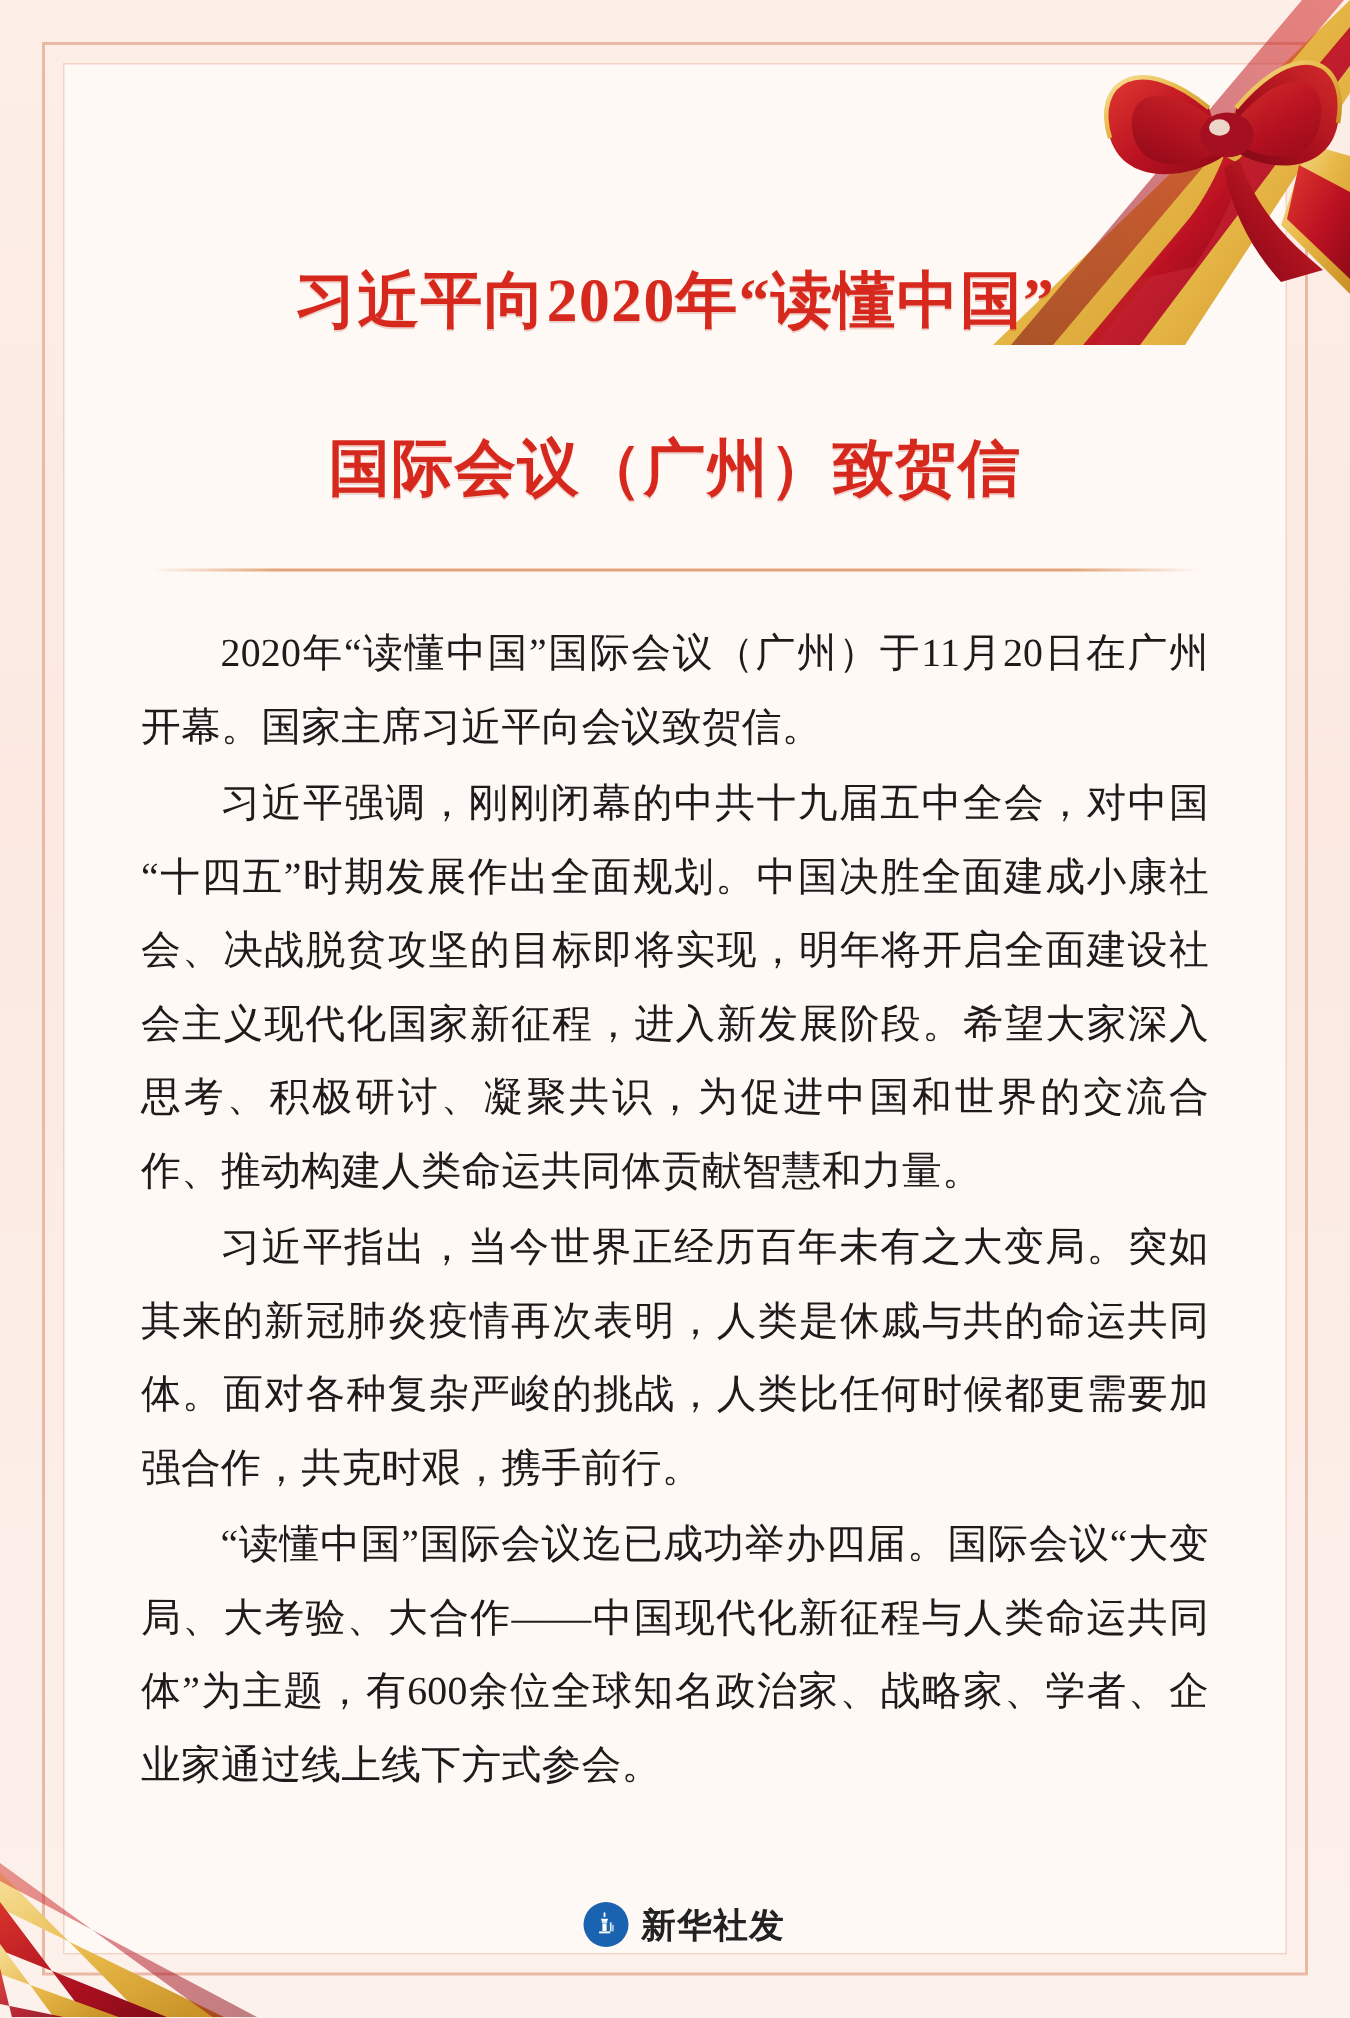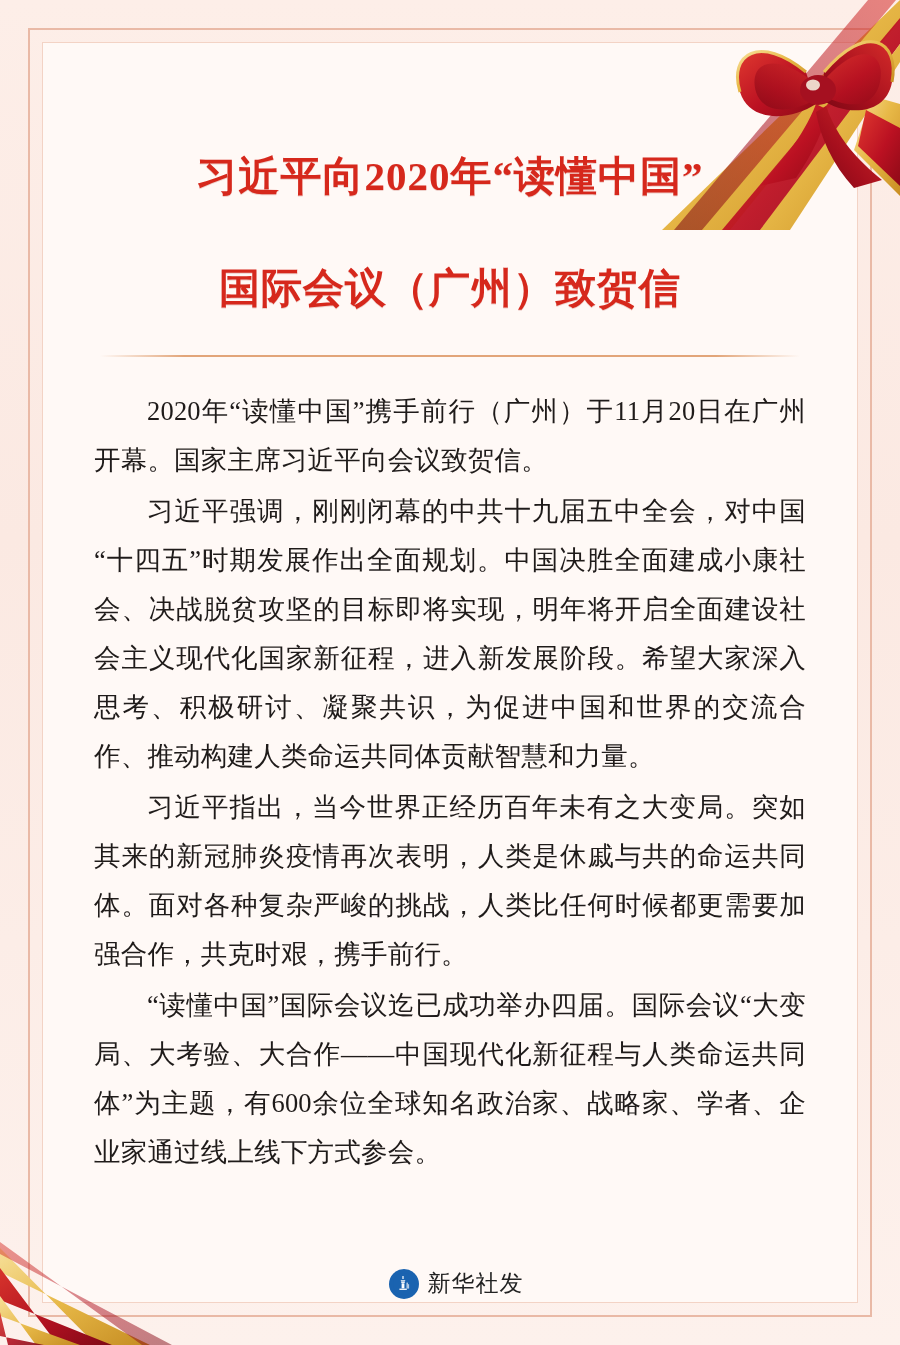--- a/index.html
+++ b/index.html
@@ -64,21 +64,21 @@
   }
 
   
   .content {
     position: absolute;
     left: 42px;
     top: 42px;
     right: 42px;
     bottom: 42px;
     box-sizing: border-box;
-    padding: 76px 52px 0 52px;
+    padding: 100px 52px 0 52px;
   }
 
   .title {
     text-align: center;
     color: #d6281c;
     font-family: "Liberation Serif", "DejaVu Serif", serif;
     font-weight: bold;
     font-size: 41px;
     line-height: 1.55;
     letter-spacing: 1px;
@@ -104,23 +104,24 @@
     margin: 0 0 2px 0;
     text-indent: 2em;
   }
 
   .footer {
     position: absolute;
     left: 12px;
     right: 0;
     bottom: 46px;
     display: flex;
-    align-items: flex-end;
+    align-items: flex-start;
     justify-content: center;
     gap: 9px;
+    font-weight: bold;
   }
   .footer .logo {
     width: 30px;
     height: 30px;
     border-radius: 50%;
     background: #1a63b0;
     display: flex;
     align-items: center;
     justify-content: center;
     position: relative;
@@ -208,21 +209,21 @@
 
   <div class="content">
     <h1 class="title">
       <span>习近平向2020年“读懂中国”</span>
       <span class="line2">国际会议（广州）致贺信</span>
     </h1>
 
     <div class="divider"></div>
 
     <div class="article">
-      <p>2020年“读懂中国”携手前行（广州）于11月20日在广州开幕。国家主席习近平向会议致贺信。</p>
+      <p>2020年“读懂中国”国际会议（广州）于11月20日在广州开幕。国家主席习近平向会议致贺信。</p>
       <p>习近平强调，刚刚闭幕的中共十九届五中全会，对中国“十四五”时期发展作出全面规划。中国决胜全面建成小康社会、决战脱贫攻坚的目标即将实现，明年将开启全面建设社会主义现代化国家新征程，进入新发展阶段。希望大家深入思考、积极研讨、凝聚共识，为促进中国和世界的交流合作、推动构建人类命运共同体贡献智慧和力量。</p>
       <p>习近平指出，当今世界正经历百年未有之大变局。突如其来的新冠肺炎疫情再次表明，人类是休戚与共的命运共同体。面对各种复杂严峻的挑战，人类比任何时候都更需要加强合作，共克时艰，携手前行。</p>
       <p>“读懂中国”国际会议迄已成功举办四届。国际会议“大变局、大考验、大合作——中国现代化新征程与人类命运共同体”为主题，有600余位全球知名政治家、战略家、学者、企业家通过线上线下方式参会。</p>
     </div>
   </div>
 
   <div class="footer">
     <span class="logo">
       <svg width="22" height="22" viewBox="0 0 22 22" xmlns="http://www.w3.org/2000/svg">
         <circle cx="11" cy="11" r="11" fill="#1a63b0"></circle>

